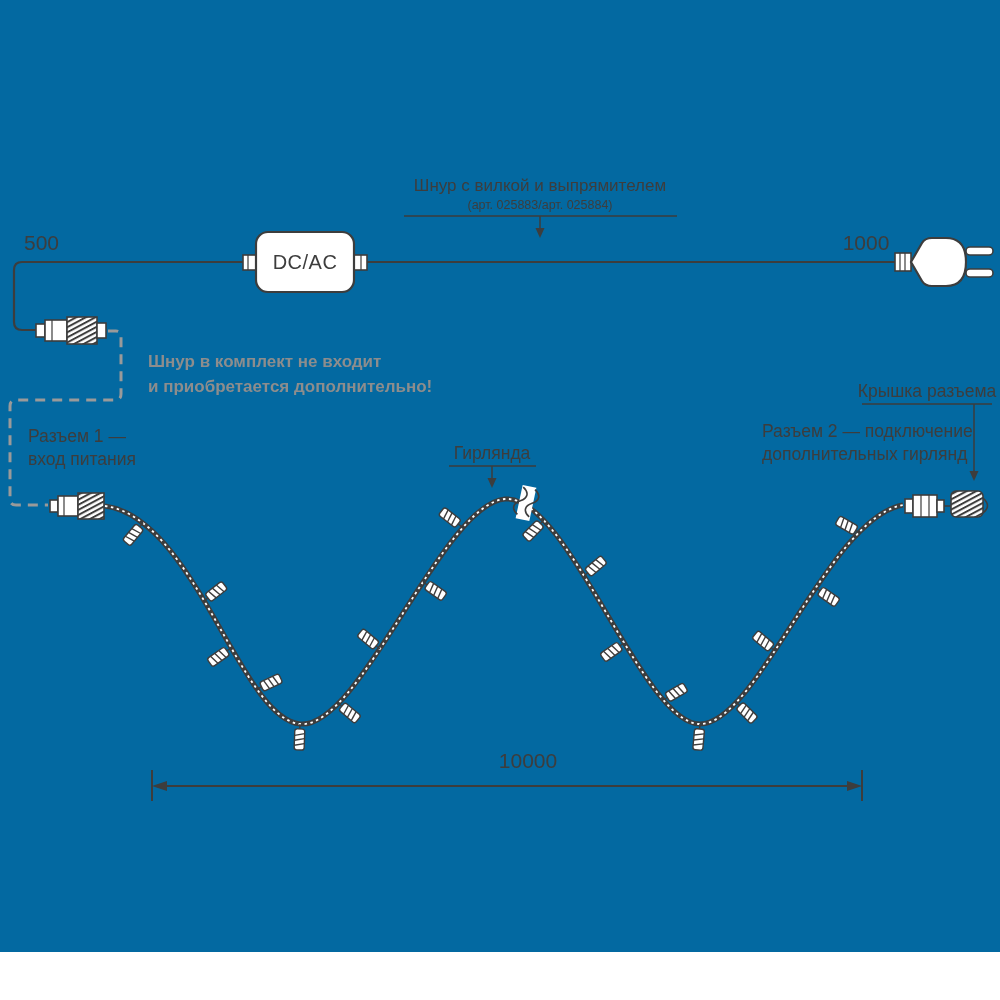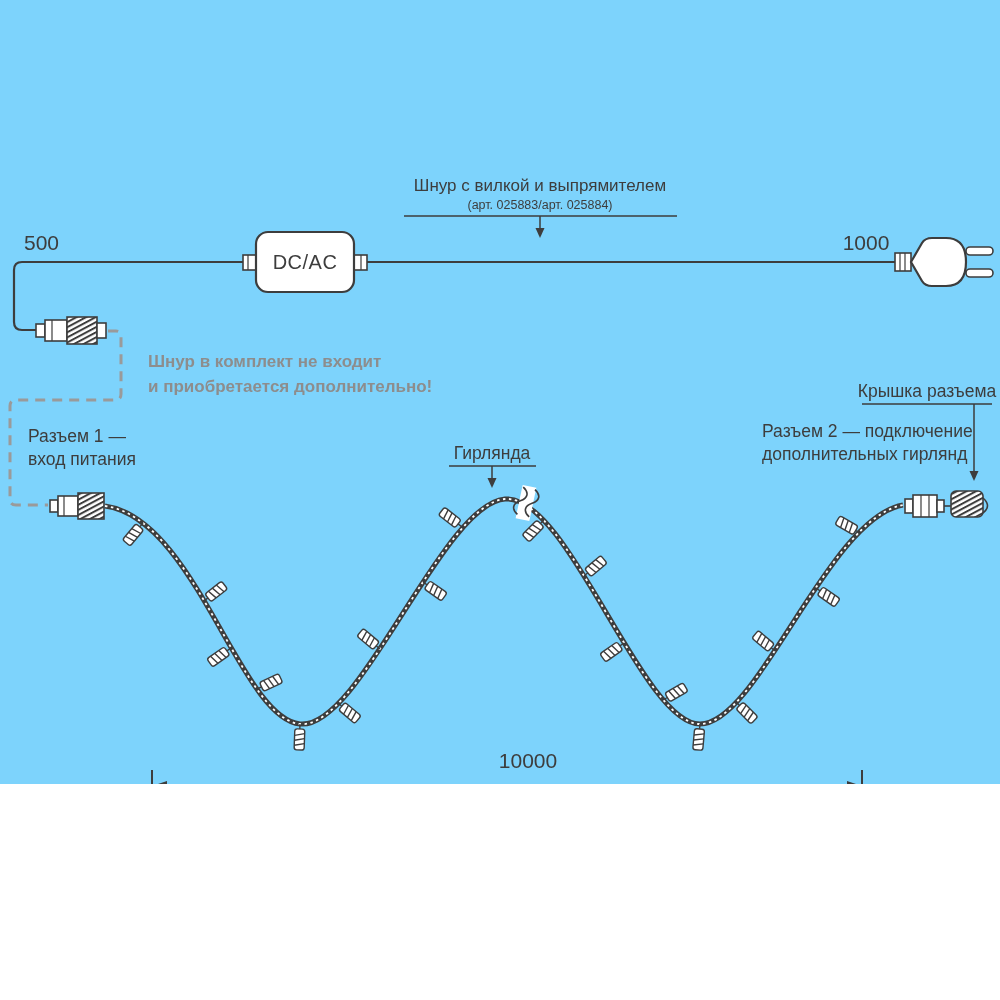--- a/index.html
+++ b/index.html
@@ -1,16 +1,16 @@
 <!DOCTYPE html>
 <html><head>
 <meta charset="utf-8">
 <style>
   html,body{margin:0;padding:0;background:#ffffff;}
-  .canvas{position:relative;width:1000px;height:784px;background:#7dd3fc;overflow:hidden;}
+  .canvas{position:relative;width:1000px;height:952px;background:#0369a1;overflow:hidden;}
   svg{display:block;}
   .t{font-family:"Liberation Sans","DejaVu Sans",sans-serif;fill:#3d3d3d;}
   .dim{font-size:21px;}
   .lbl{font-size:17px;}
   .small{font-size:12.5px;}
   .mid{font-size:17.5px;}
   .note{font-size:17px;font-weight:bold;fill:#8d8d8d;}
   .dcac{font-size:20px;letter-spacing:0.5px;}
 </style>
 </head>

